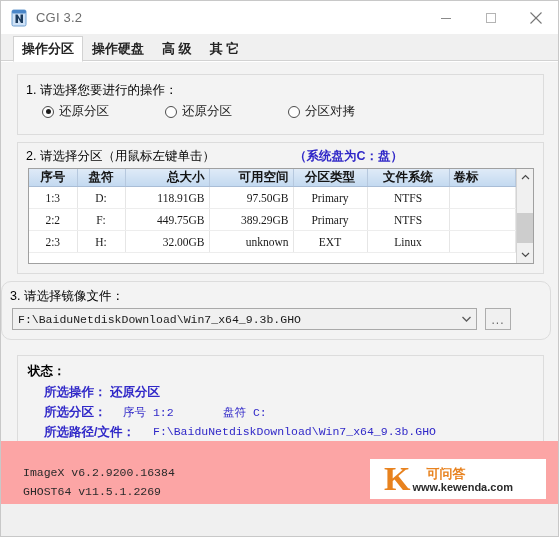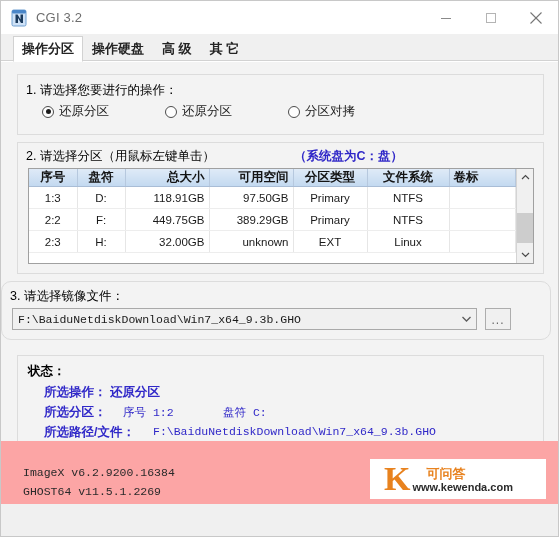--- a/index.html
+++ b/index.html
@@ -196,21 +196,21 @@
     border-bottom: 1px solid #a9bdd6;
     font-size: 12.5px;
     font-weight: bold;
     color: #141414;
     height: 16px;
     padding: 0 4px;
     box-sizing: border-box;
     font-family: "Liberation Sans", sans-serif;
   }
   table.parts td {
-    font-family: Liberation Sans, sans-serif;
+    font-family: Liberation Serif, serif;
     font-size: 11.5px;
     color: #1a1a1a;
     height: 22px;
     padding: 0 4px;
     border-right: 1px solid #e6e6e6;
     border-bottom: 1px solid #ededed;
     box-sizing: border-box;
     white-space: nowrap;
     overflow: hidden;
   }

